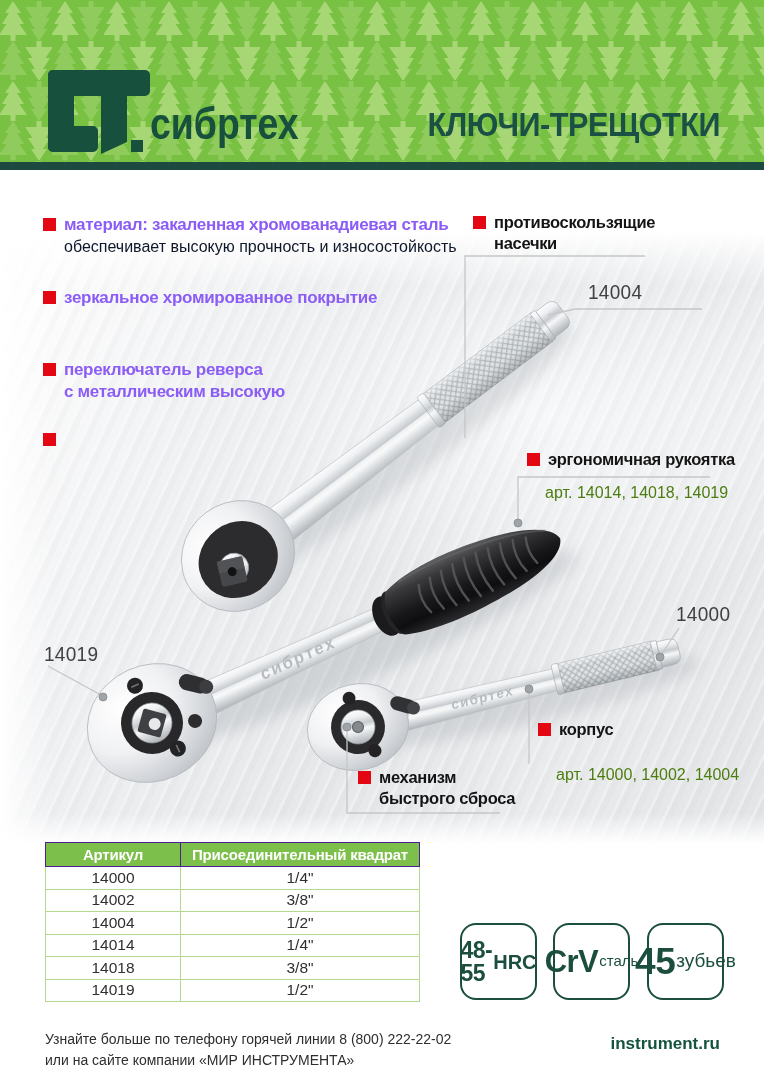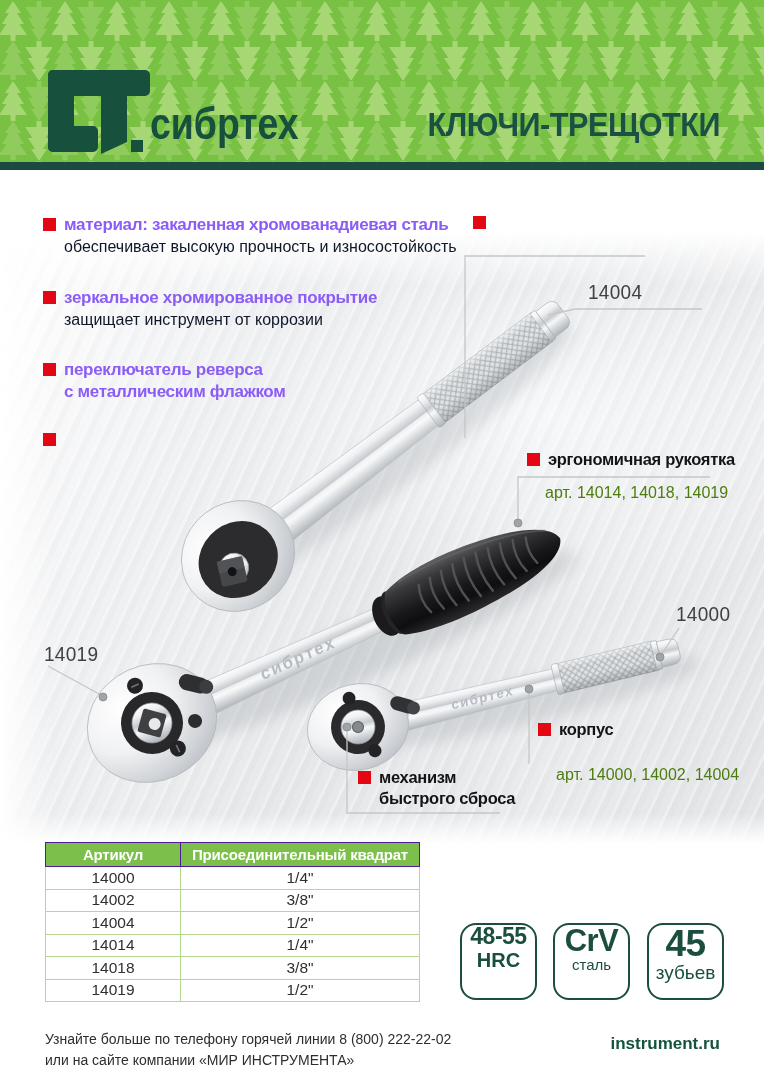--- a/index.html
+++ b/index.html
@@ -55,21 +55,21 @@
   }
   .spec-table td {
     background:#ffffff; color:#2f2f2f; font-size:15.5px; height:22.5px;
     border:1px solid #b4d88f; text-align:center;
   }
   .col-art { width:135px; }
 
   
   .badge {
     top:923px; width:77px; height:77px; border:2.5px solid #1b4e3e; border-radius:16px;
-    display:flex; flex-direction:column; align-items:center; 
+    display:flex; align-items:center; justify-content:center;
     color:#1b4e3e; background:#ffffff; gap:1px;
   }
   .badge .t { font-weight:bold; letter-spacing:-.5px; line-height:1; }
   .badge .b { line-height:1.1; }
   .badge1 .t { font-size:23px; } .badge1 .b { font-size:20px; font-weight:bold; }
   .badge2 .t { font-size:31px; } .badge2 .b { font-size:15px; }
   .badge3 .t { font-size:37px; } .badge3 .b { font-size:19px; }
 
   
   .footer-l1 { left:45px; top:1031px; font-size:14px; color:#2e2e2e; }
@@ -254,38 +254,41 @@
   <span class="bullet"></span>
   <div>
     <div class="feat-l1">материал: закаленная хромованадиевая сталь</div>
     <div class="feat-sub">обеспечивает высокую прочность и износостойкость</div>
   </div>
 </div>
 <div class="abs feat" style="top:287px">
   <span class="bullet"></span>
   <div>
     <div class="feat-l1">зеркальное хромированное покрытие</div>
-    <div class="feat-sub">защищает инструмент от коррозии</div>
   </div>
 </div>
 <div class="abs feat" style="top:359px">
   <span class="bullet"></span>
   <div>
     <div class="feat-l1">переключатель реверса</div>
-    <div class="feat-l2">с металлическим флажком</div>
+    <div class="feat-l2">с металлическим высокую</div>
   </div>
 </div>
 <div class="abs feat" style="top:429px">
   <span class="bullet"></span>
   <div>
   </div>
 </div>
 
 <div class="abs callout" style="left:473px; top:212px">
   <span class="bullet"></span>
+  <div>
+    <div class="c-l1">противоскользящие</div>
+    <div class="c-l2">насечки</div>
+  </div>
 </div>
 <div class="abs num" style="left:588px; top:281px">14004</div>
 
 <div class="abs callout" style="left:527px; top:449px">
   <span class="bullet"></span>
   <div class="c-l1">эргономичная рукоятка</div>
 </div>
 <div class="abs art" style="left:545px; top:484px">арт. 14014, 14018, 14019</div>
 
 <div class="abs num" style="left:676px; top:603px">14000</div>

